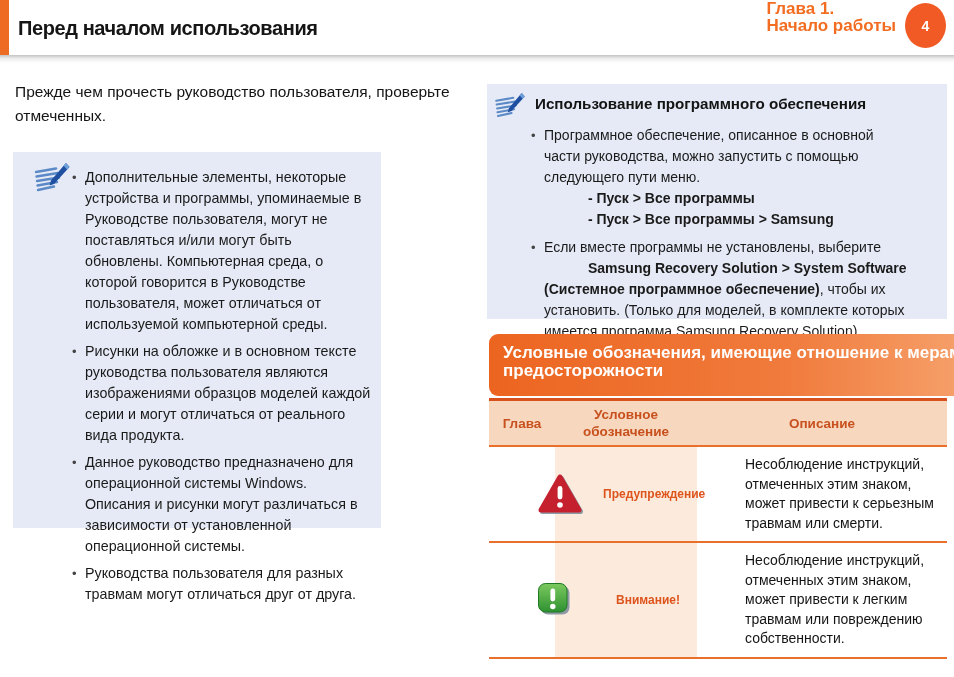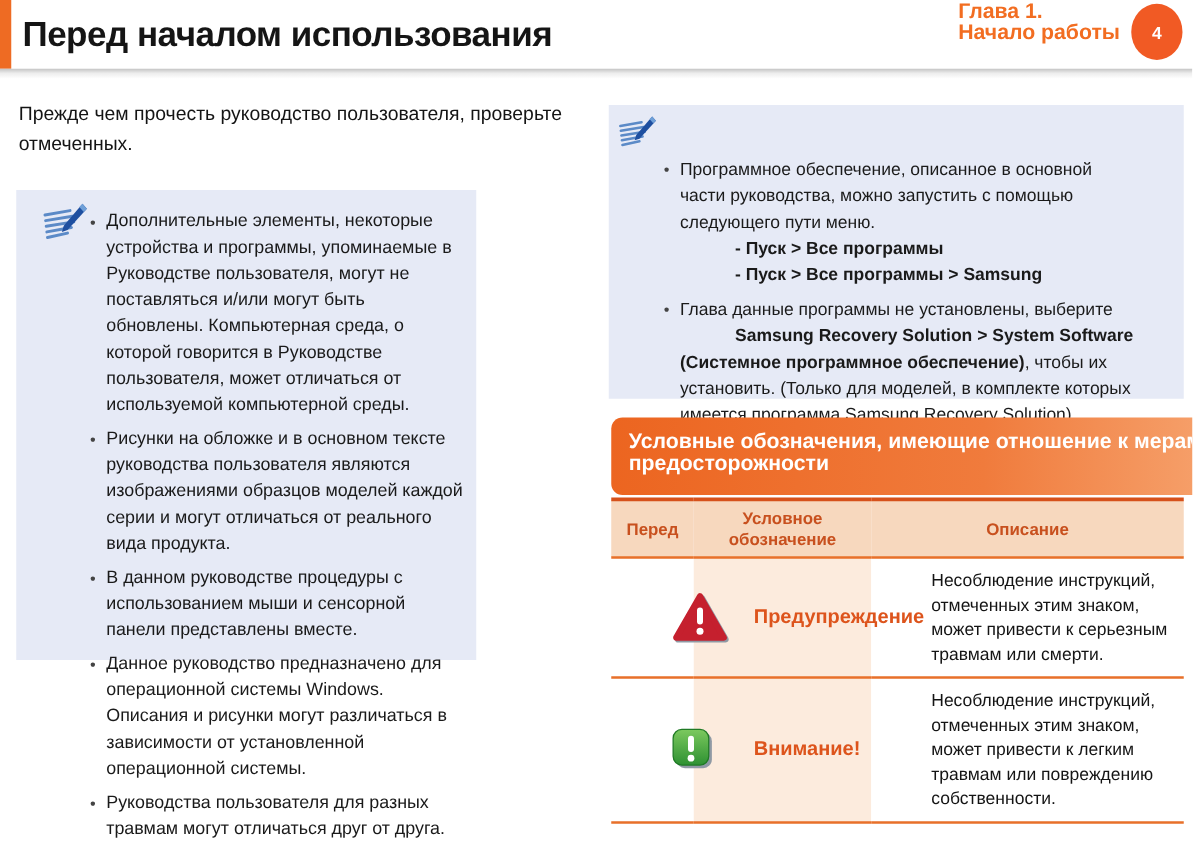--- a/index.html
+++ b/index.html
@@ -2,21 +2,21 @@
 <html><head>
 <meta charset="utf-8">
 <style>
   * { margin:0; padding:0; box-sizing:border-box; }
   html,body { background:#ffffff; }
   body { font-family:"Liberation Sans", sans-serif; }
   .page { position:relative; width:954px; height:677px; background:#ffffff; overflow:hidden; }
 
   
   .accent-bar { position:absolute; left:0; top:0; width:9px; height:55px; background:#EE6B23; }
-  .page-title { position:absolute; left:18px; top:13px; font-size:28px; font-weight:bold; color:#151515; letter-spacing:-0.4px; line-height:30px; }
+  .page-title { position:absolute; left:18px; top:13px; font-size:20px; font-weight:bold; color:#151515; letter-spacing:-0.4px; line-height:30px; }
   .chapter { position:absolute; right:58px; top:0; text-align:left; color:#F26D21; font-weight:bold; font-size:17px; line-height:17px; }
   .page-badge { position:absolute; right:8px; top:3px; width:41px; height:45px; border-radius:50%; background:#F15A24; color:#ffffff; font-weight:bold; font-size:14px; display:flex; align-items:center; justify-content:center; }
   .header-shadow { position:absolute; left:0; top:55px; width:100%; height:8px; background:linear-gradient(180deg,#c4c4c4 0%,#ededed 45%,#ffffff 100%); }
 
   
   .intro { position:absolute; left:15px; top:80px; width:452px; font-size:15.5px; line-height:24px; color:#141414; }
   .note-box { background:#E6EAF6; }
   .left-note-box { position:absolute; left:13px; top:152px; width:368px; height:376px; }
   .left-note-box .note-icon { position:absolute; left:18px; top:9px; }
   .note-list { list-style:none; }
@@ -39,21 +39,21 @@
             color:#ffffff; font-weight:bold; font-size:17px; line-height:18px; padding:10px 24px 10px 14px; }
 
   
   .safety-table { position:absolute; left:489px; top:398px; width:458px; border-collapse:collapse; table-layout:fixed; }
   .safety-table col.c-icon  { width:66px; }
   .safety-table col.c-label { width:142px; }
   .safety-table th { background:#F7D8BE; color:#C8501E; font-size:13.5px; font-weight:bold; line-height:17px;
                      padding:5px 2px; border-top:3px solid #D6511B; border-bottom:2px solid #E8702A; text-align:center; }
   .safety-table td { border-bottom:2px solid #E8702A; vertical-align:middle;padding-left:48px; }
   .cell-icon { text-align:center; background:#ffffff; padding:8px 2px; }
-  .cell-label { background:#FCEBDD; color:#DD541C; font-weight:bold; font-size:16px; text-align:left; padding:8px 4px; }
+  .cell-label { background:#FCEBDD; color:#DD541C; font-weight:bold; font-size:12px; text-align:center; padding:8px 4px; }
   .cell-desc { background:#ffffff; color:#141414; font-size:14px; line-height:19.5px; padding:8px 4px 8px 12px; }
 
   .note-icon svg, .cell-icon svg { display:block; margin:0 auto; }
 </style>
 </head>
 <body>
 
 <div class="page">
 
   <div class="accent-bar"></div>
@@ -77,65 +77,65 @@
           <line x1="6.5" y1="24.5" x2="26" y2="21"></line>
           <line x1="7" y1="29" x2="23" y2="25.5"></line>
         </g>
         <polygon points="35,2 38.5,6 23,23 18.5,24.5 20,19.5" fill="#1E4FA0"></polygon>
         <polygon points="35,2 38.5,6 36,8.5 32.5,4.5" fill="#6FA0D8"></polygon>
       </svg>
     </span>
     <ul class="note-list">
       <li>Дополнительные элементы, некоторые устройства и программы, упоминаемые в Руководстве пользователя, могут не поставляться и/или могут быть обновлены. Компьютерная среда, о которой говорится в Руководстве пользователя, может отличаться от используемой компьютерной среды.</li>
       <li>Рисунки на обложке и в основном тексте руководства пользователя являются изображениями образцов моделей каждой серии и могут отличаться от реального вида продукта.</li>
-      <li>В данном руководстве процедуры с использованием мыши и сенсорной панели представлены вместе.</li>
       <li>Данное руководство предназначено для операционной системы Windows. Описания и рисунки могут различаться в зависимости от установленной операционной системы.</li>
       <li>Руководства пользователя для разных травмам могут отличаться друг от друга.</li>
     </ul>
   </div>
 
   <div class="note-box right-note-box">
     <div class="box-head">
       <span class="note-icon">
         <svg width="34" height="28" viewBox="0 0 40 32">
           <g stroke="#5B8AC7" stroke-width="2.4" stroke-linecap="round" fill="none">
             <line x1="5" y1="11" x2="25" y2="7.5"></line>
             <line x1="5.5" y1="15.5" x2="27" y2="12"></line>
             <line x1="6" y1="20" x2="28" y2="16.5"></line>
             <line x1="6.5" y1="24.5" x2="26" y2="21"></line>
             <line x1="7" y1="29" x2="23" y2="25.5"></line>
           </g>
           <polygon points="35,2 38.5,6 23,23 18.5,24.5 20,19.5" fill="#1E4FA0"></polygon>
           <polygon points="35,2 38.5,6 36,8.5 32.5,4.5" fill="#6FA0D8"></polygon>
         </svg>
       </span>
+      <h2 class="box-title">Использование программного обеспечения</h2>
     </div>
     <ul class="note-list">
       <li>
         <span>Программное обеспечение, описанное в основной части руководства, можно запустить с помощью следующего пути меню.</span>
         <div class="menu-path">- Пуск &gt; Все программы</div>
         <div class="menu-path">- Пуск &gt; Все программы &gt; Samsung</div>
       </li>
       <li>
-        <span>Глава данные программы не установлены, выберите </span><span class="menu-path">Samsung Recovery Solution &gt; System Software (Системное программное обеспечение)</span><span>, чтобы их установить. (Только для моделей, в комплекте которых имеется программа Samsung Recovery Solution)</span>
+        <span>Если вместе программы не установлены, выберите </span><span class="menu-path">Samsung Recovery Solution &gt; System Software (Системное программное обеспечение)</span><span>, чтобы их установить. (Только для моделей, в комплекте которых имеется программа Samsung Recovery Solution)</span>
       </li>
     </ul>
   </div>
 
   <div class="banner">Условные обозначения, имеющие отношение к мерам предосторожности</div>
 
   <table class="safety-table">
     <colgroup>
         <col class="c-icon">
         <col class="c-label">
         <col>
       </colgroup>
     <thead>
       <tr>
-        <th>Перед</th>
+        <th>Глава</th>
         <th>Условное обозначение</th>
         <th>Описание</th>
       </tr>
     </thead>
     <tbody>
       <tr>
         <td class="cell-icon">
           <span>
             <svg width="46" height="42" viewBox="0 0 46 42">
               <polygon points="24.5,5.5 43.5,38.5 5.5,38.5" fill="#8F99A4" stroke="#8F99A4" stroke-width="5" stroke-linejoin="round"></polygon>

